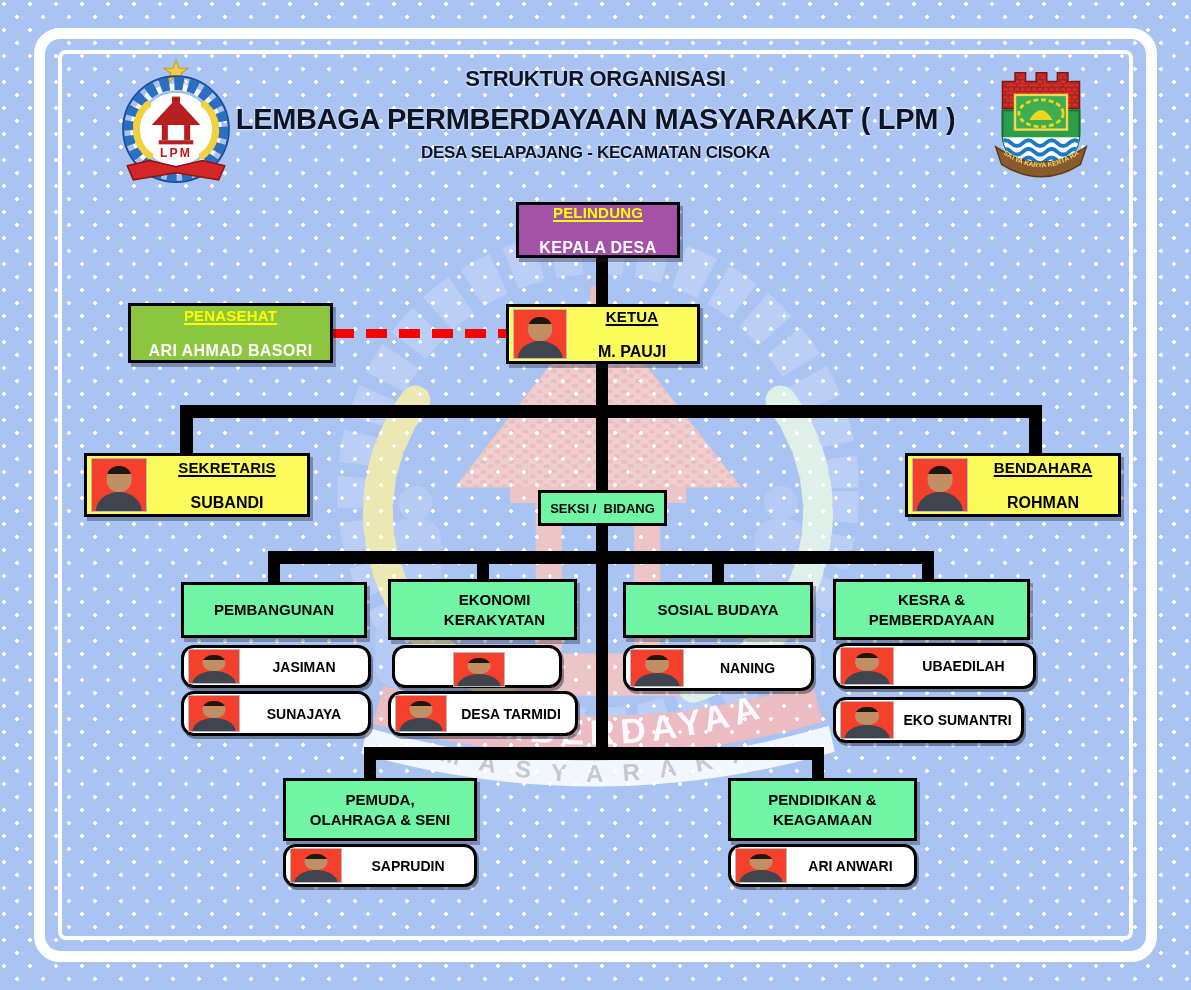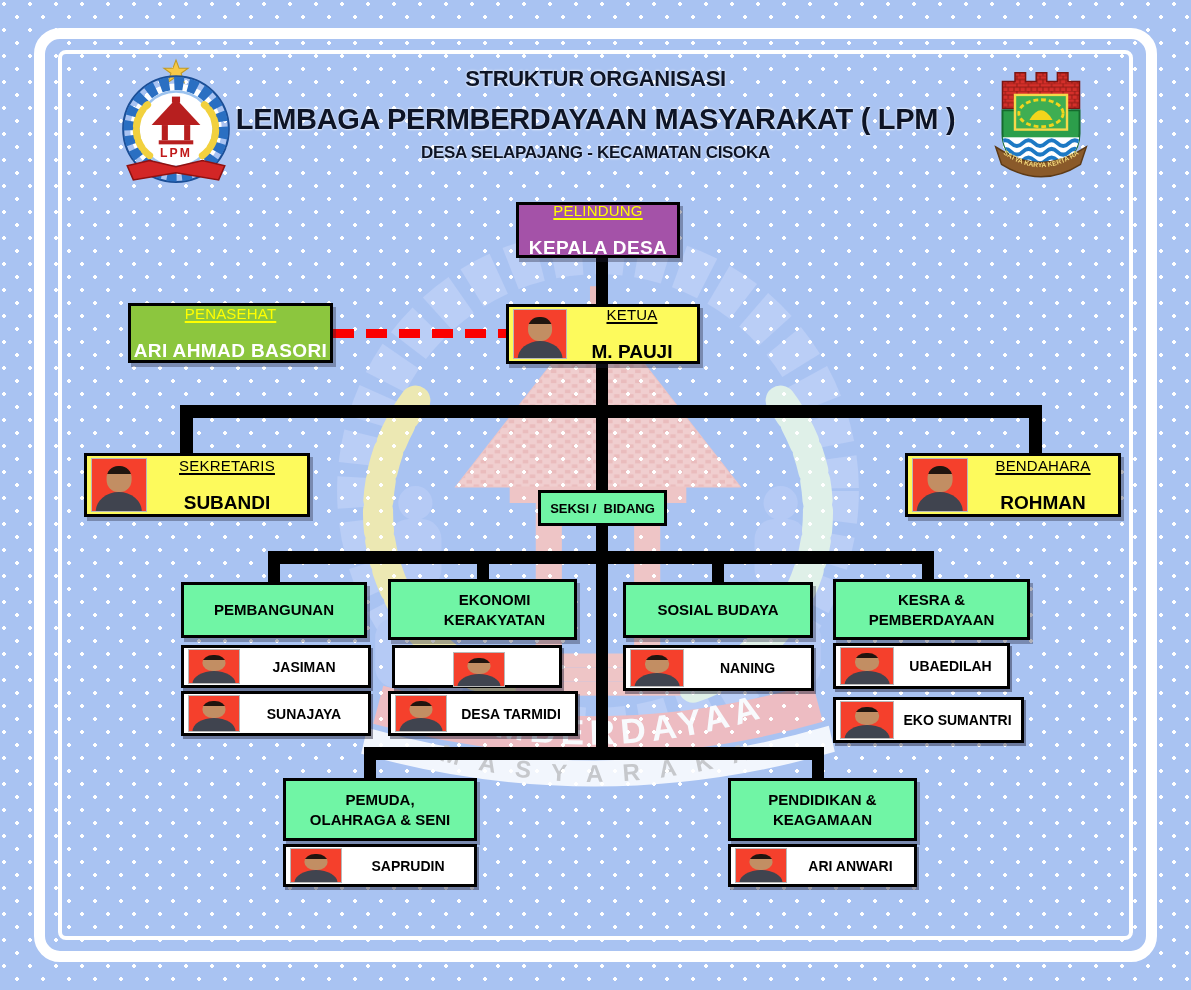--- a/index.html
+++ b/index.html
@@ -52,31 +52,31 @@
     position:absolute; box-sizing:border-box; border:3px solid #000; z-index:3;
     display:flex; flex-direction:column; align-items:center; justify-content:center;
     box-shadow:3px 4px 0 rgba(32,32,54,.35);
     text-align:center;
   }
   .purple{ background:#a452a8; }
   .lgreen{ background:#8cc63e; }
   .yellow{ background:#fdfa5c; }
   .mint{ background:#70f5a5; }
   .white{ background:#fff; }
-  .role{ font-weight:400; font-size:15px; text-decoration:underline; text-decoration-thickness:2px; text-underline-offset:2px; letter-spacing:.2px;}
+  .role{ font-weight:700; font-size:15px; text-decoration:underline; text-decoration-thickness:2px; text-underline-offset:2px; letter-spacing:.2px;}
   .role-y{ color:#ffff00; }
   .role-b{ color:#000; }
-  .pname{ font-weight:800; font-size:19px; margin-top:18px; }
+  .pname{ font-weight:800; font-size:16px; margin-top:18px; }
   .pname-w{ color:#fff; letter-spacing:.4px;}
   .pname-b{ color:#000; }
   .hbox{ flex-direction:row; justify-content:flex-start; }
   .hbox .txt{ flex:1; display:flex; flex-direction:column; align-items:center; justify-content:center;}
   .dept-title{ font-weight:800; font-size:15px; line-height:1.3; color:#000; white-space:pre-line; }
   .seksi{ font-weight:800; font-size:13px; color:#000; white-space:pre; }
-  .member{ border-width:3px; box-shadow:2px 3px 0 rgba(32,32,54,.45); }
+  .member{ border-width:3px; box-shadow:2px 3px 0 rgba(32,32,54,.45);border-radius:13px; }
   .member .mname{ flex:1; font-weight:800; font-size:14px; color:#000; }
 
   
   .photo{
     position:relative; overflow:hidden; flex:none;
     background:#f5402c; border:1px solid #b9b9b9; margin:4px 0 4px 4px;
   }
   .photo::before{ 
     content:""; position:absolute; left:50%; top:14%; width:46%; height:50%;
     transform:translateX(-50%); border-radius:46%;
@@ -286,21 +286,21 @@
     <div class="mname">DIDIN S.</div>
   </div>
   <div class="box white hbox member" style="left:388px;top:691px;width:190px;height:45px;">
     <div class="photo" style="width:50px;height:35px;"></div>
     <div class="mname">DESA TARMIDI</div>
   </div>
   <div class="box white hbox member" style="left:623px;top:645px;width:191px;height:46px;">
     <div class="photo" style="width:52px;height:36px;"></div>
     <div class="mname">NANING</div>
   </div>
-  <div class="box white hbox member" style="left:833px;top:643px;width:177px;height:46px;">
+  <div class="box white hbox member" style="left:833px;top:643px;width:203px;height:46px;">
     <div class="photo" style="width:52px;height:36px;"></div>
     <div class="mname">UBAEDILAH</div>
   </div>
   <div class="box white hbox member" style="left:833px;top:697px;width:191px;height:46px;">
     <div class="photo" style="width:52px;height:36px;"></div>
     <div class="mname">EKO SUMANTRI</div>
   </div>
 
   <div class="box mint" style="left:283px;top:778px;width:194px;height:63px;">
     <div class="dept-title">PEMUDA,

